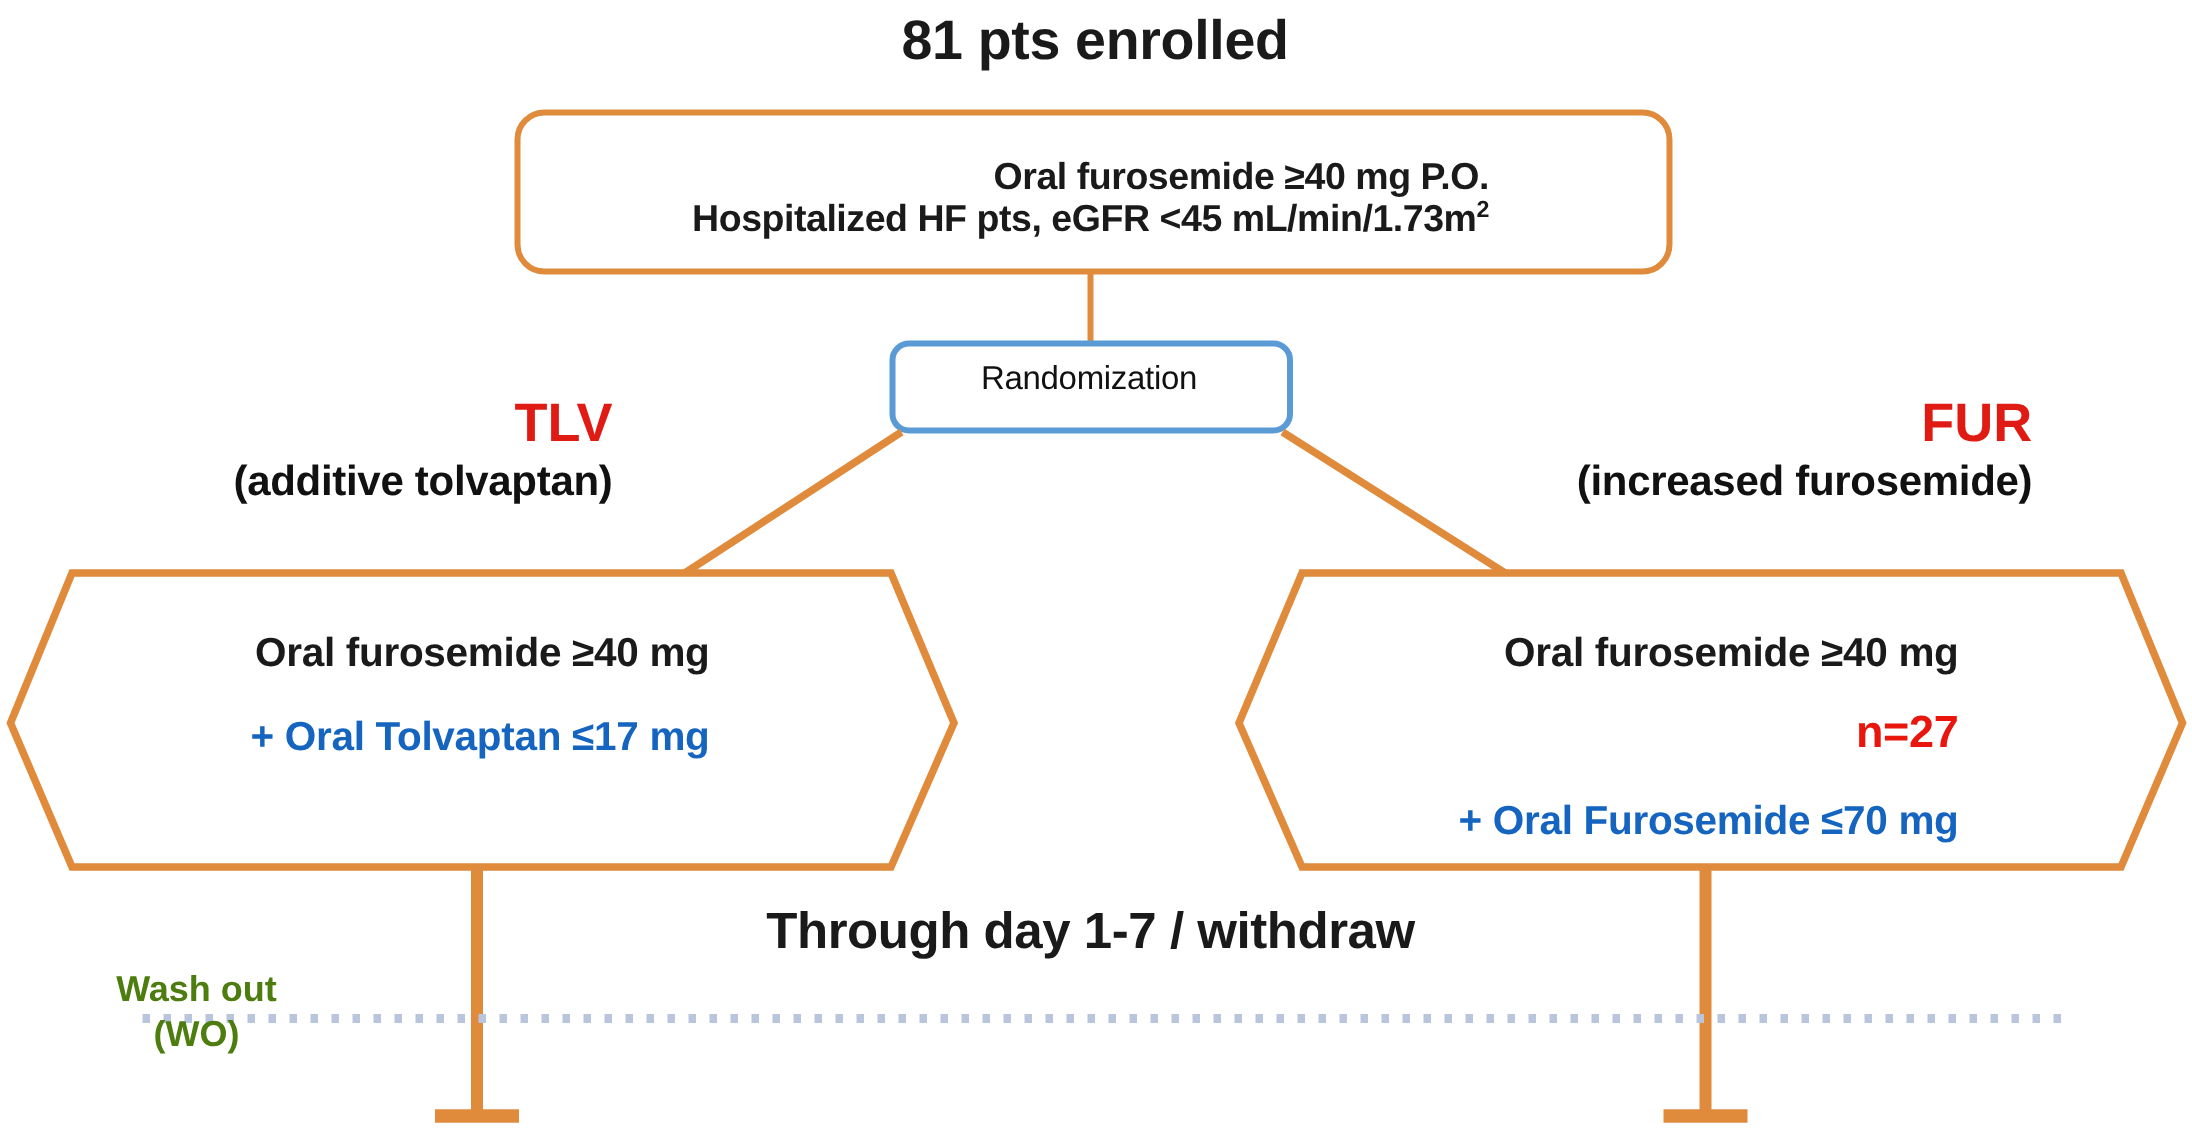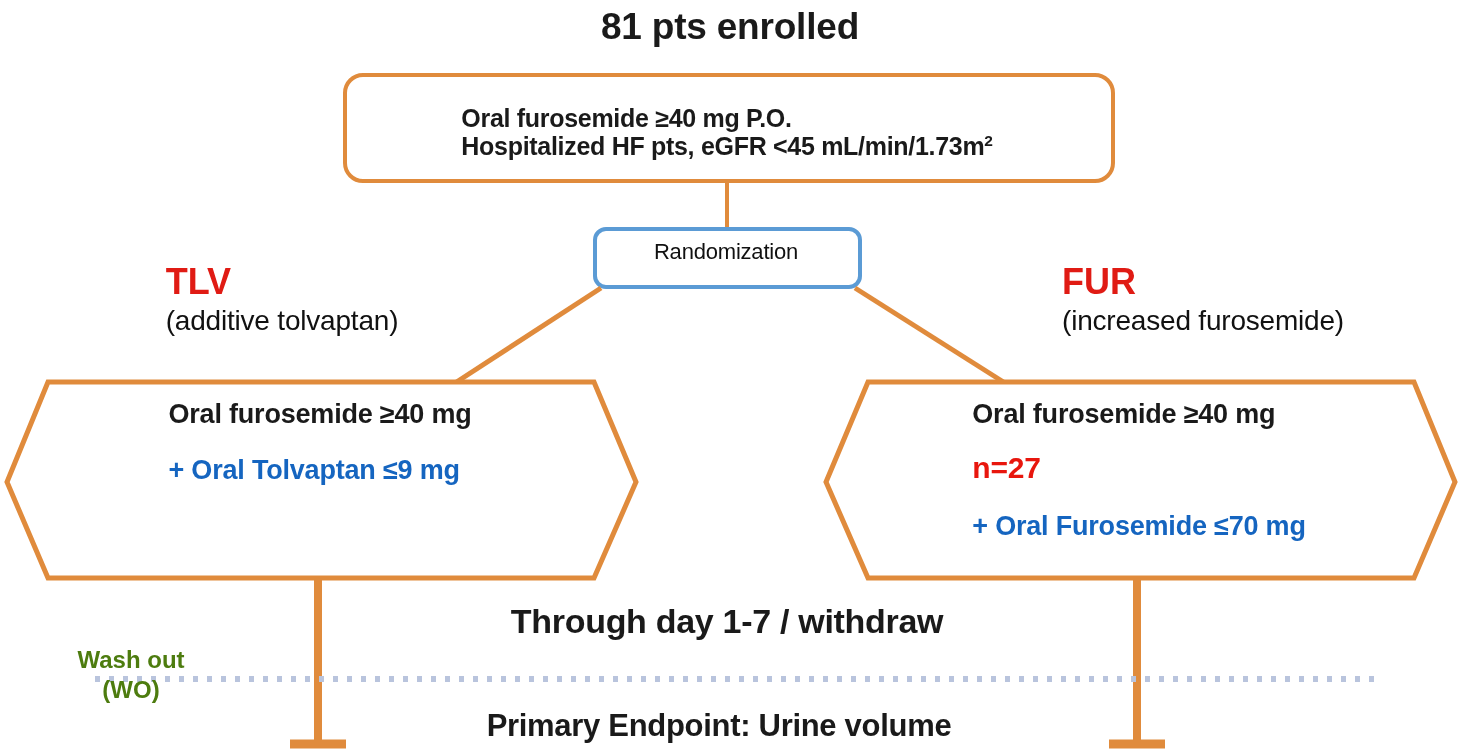--- a/index.html
+++ b/index.html
@@ -26,21 +26,21 @@
     width: 1461px;
     height: 755px;
     pointer-events: none;
   }
   .txt {
     position: absolute;
     white-space: nowrap;
     line-height: 1.12;
   }
   .ctr {
-    text-align: left;
+    text-align: right;
     transform: translateX(-50%);
   }
 
   
   #title {
     left: 730px;
     top: 6px;
     font-size: 37px;
     font-weight: bold;
     letter-spacing: -0.2px;
@@ -81,37 +81,38 @@
     display: block;
     font-size: 36px;
     font-weight: bold;
     color: #E01B14;
     letter-spacing: 0px;
     line-height: 1.0;
   }
   .arm-head .full {
     display: block;
     font-size: 28px;
-    font-weight: normal;
+    font-weight: bold;
     color: #111111;
     letter-spacing: -0.2px;
     margin-top: 6px;
     line-height: 1.05;
   }
   #tlv-header { left: 282px; top: 264px; }
   #fur-header { left: 1203px; top: 264px; }
 
   
   .hex-text { font-size: 0; }
   .hex-text .l1 {
     display: block;
     font-size: 27px;
     font-weight: bold;
     color: #1a1a1a;
     letter-spacing: -0.2px;
+    margin-top: 21px;
   }
   .hex-text .l2 {
     display: block;
     font-size: 30px;
     font-weight: bold;
     color: #E8160D;
     margin-top: 22px;
     letter-spacing: -0.2px;
   }
   .hex-text .l3 {
@@ -199,31 +200,30 @@
     <span class="full">(additive tolvaptan)</span>
   </div>
 
   <div class="txt ctr arm-head" id="fur-header">
     <span class="code">FUR</span>
     <span class="full">(increased furosemide)</span>
   </div>
 
   <div class="txt ctr hex-text" id="hex-left-text">
     <span class="l1">Oral furosemide ≥40 mg</span>
-    <span class="l3">+ Oral Tolvaptan ≤9 mg</span>
+    <span class="l3">+ Oral Tolvaptan ≤17 mg</span>
   </div>
 
   <div class="txt ctr hex-text" id="hex-right-text">
     <span class="l1">Oral furosemide ≥40 mg</span>
     <span class="l2">n=27</span>
     <span class="l3">+ Oral Furosemide ≤70 mg</span>
   </div>
 
   <div class="txt ctr" id="through-day">Through day 1-7 / withdraw</div>
 
   <div class="txt ctr" id="washout-label">
     <span class="wl">Wash out</span>
     <span class="wl">(WO)</span>
   </div>
 
-  <div class="txt ctr" id="primary-endpoint">Primary Endpoint: Urine volume</div>
 
 </div>
 
 </body></html>

